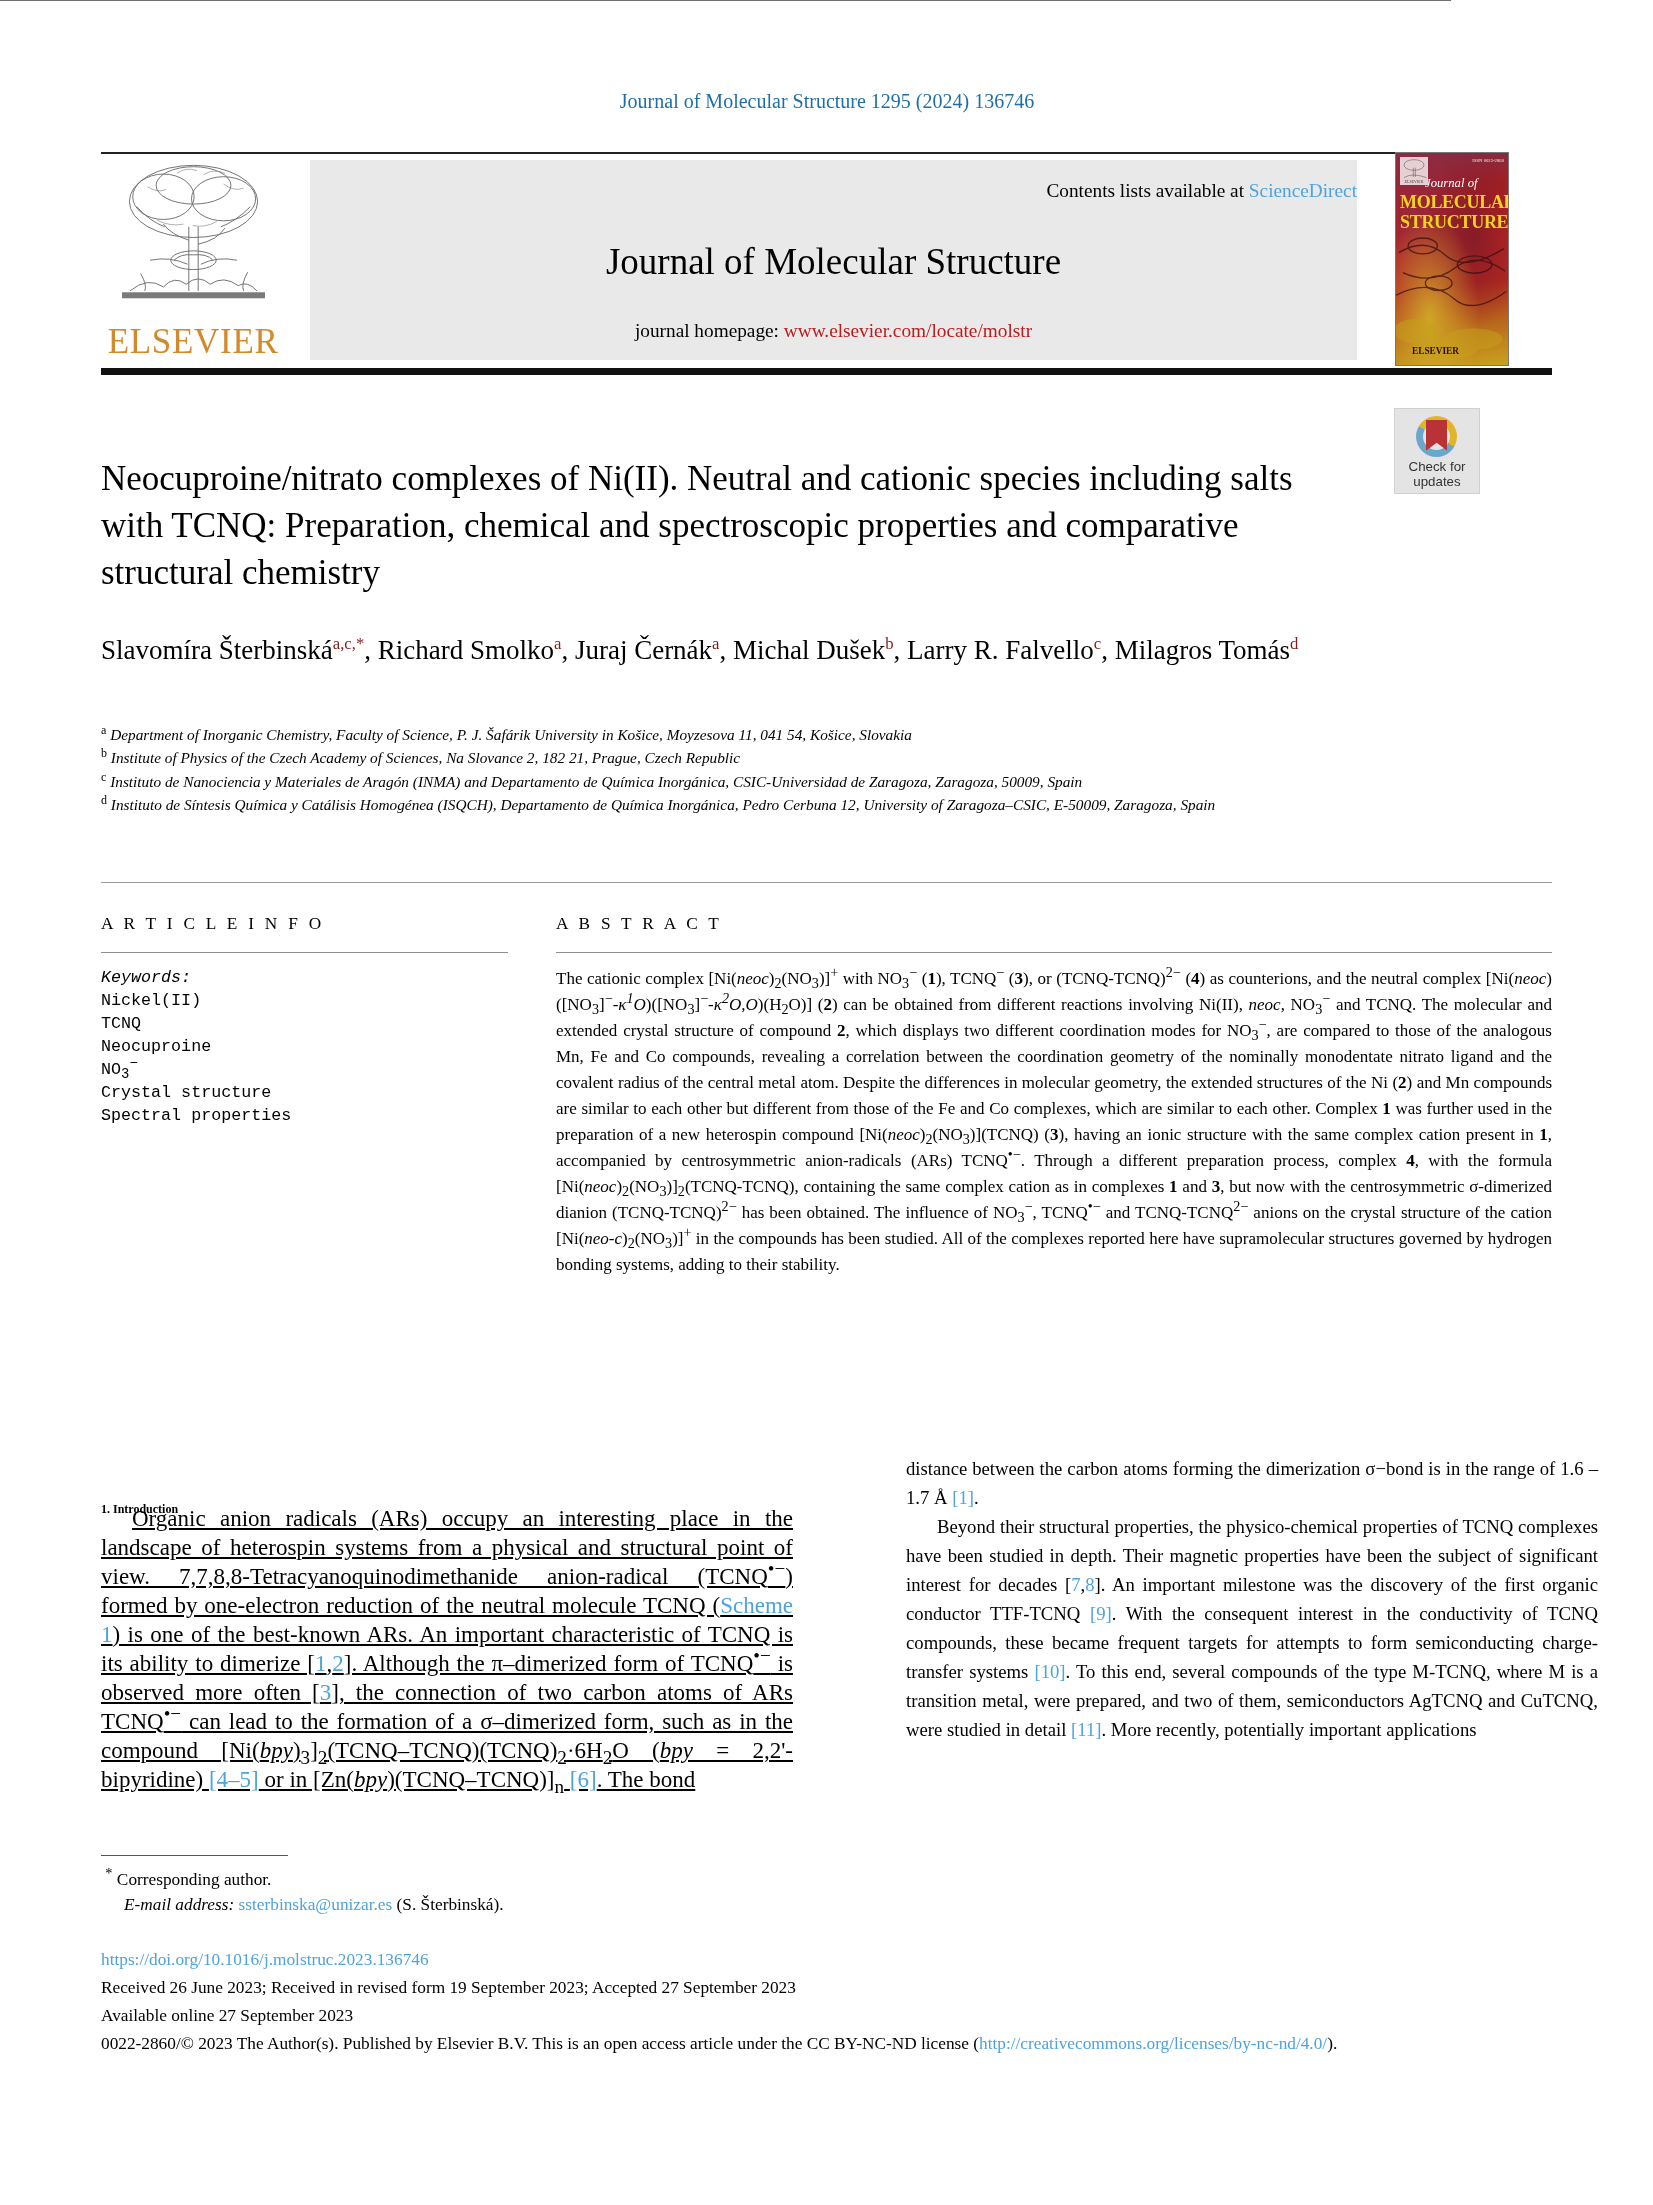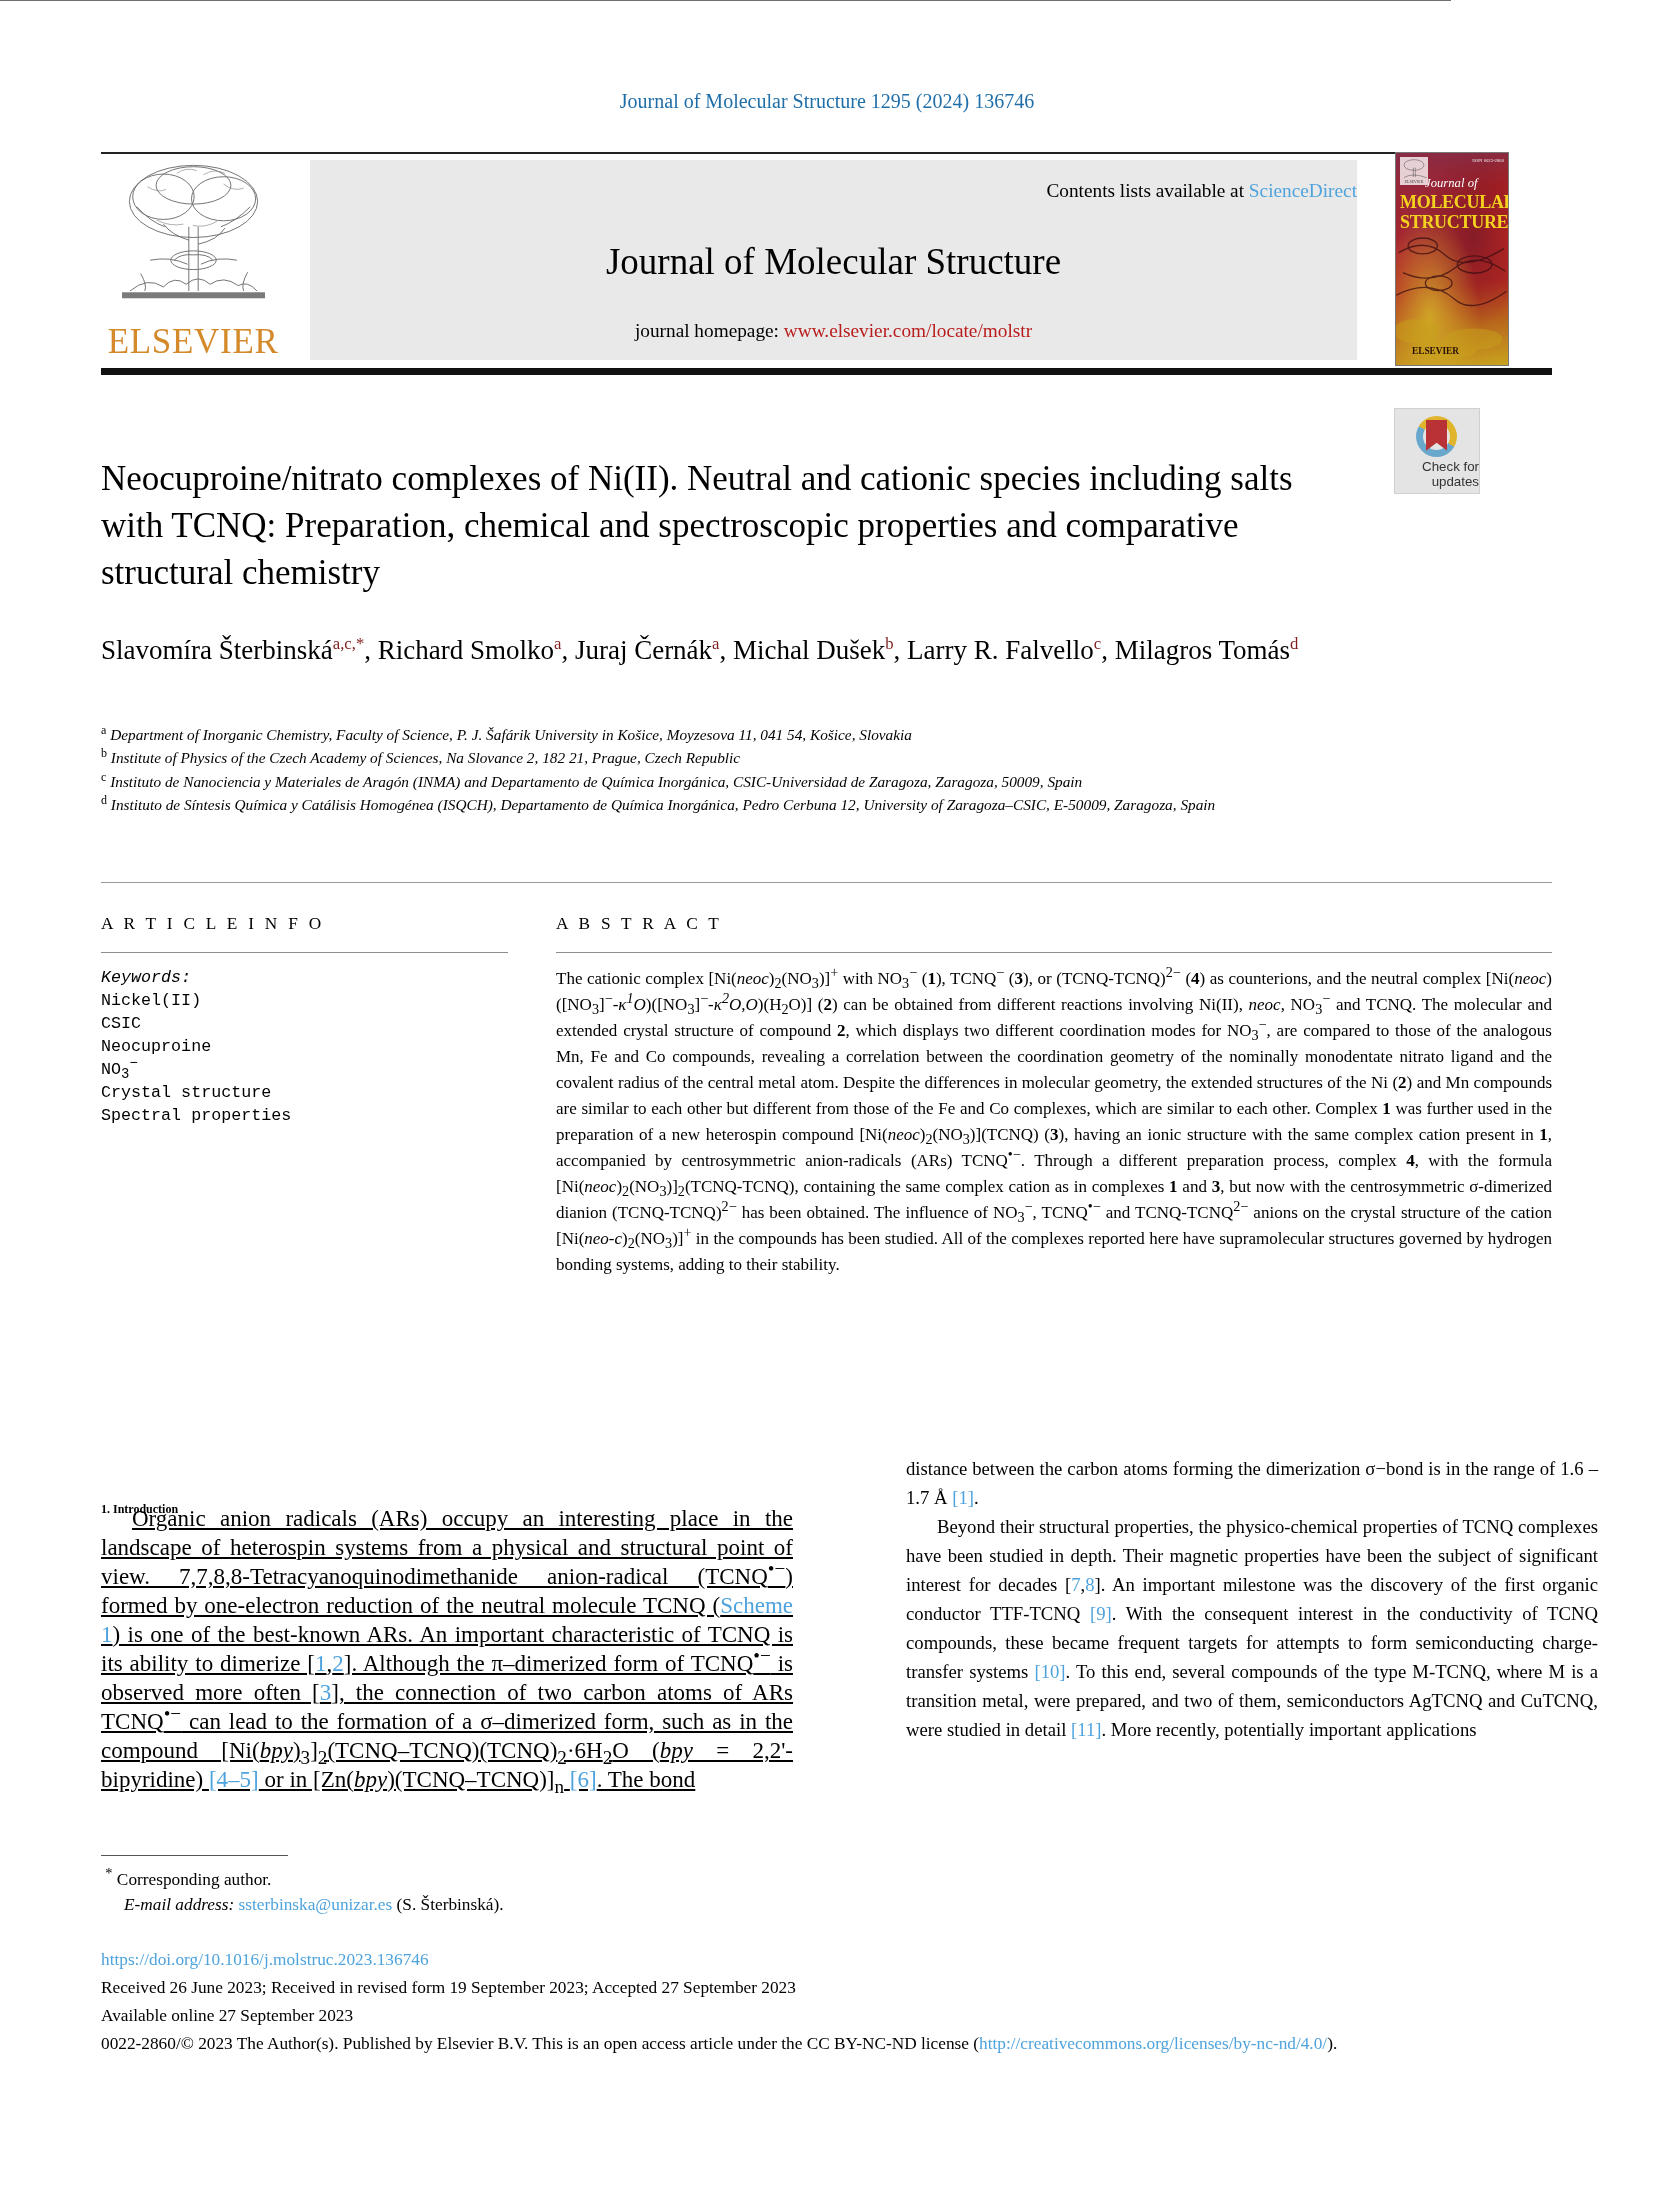--- a/index.html
+++ b/index.html
@@ -83,21 +83,21 @@
   }
   .cm-ring::after{
     content:""; position:absolute; left:7.3px; top:7.3px; width:27px; height:27px;
     border-radius:50%; background:#e4e4e4;
   }
   .cm-flag {
     position:absolute; left:31px; top:10.7px; width:21.3px; height:31px; background:#b93235;
     clip-path:polygon(0 0,100% 0,100% 100%,50% 74%,0 100%); z-index:3;
   }
   .cm-text {
-    position:absolute; left:0; top:51px; width:84px; text-align:right;
+    position:absolute; left:0; top:51px; width:84px; text-align:center;
     font-family:"Liberation Sans", sans-serif; font-size:13.3px; line-height:14.7px; color:#333;
   }
 
   
   .title {
     position:absolute; left:101px; top:455px; width:1254px;
     font-size:35px; line-height:47px; font-family:"Liberation Serif", serif;
   }
   .authors {
     position:absolute; left:101px; top:632px; width:1367px;
@@ -288,21 +288,21 @@
   <div class="sec-rule rule-top-info"></div>
 
   <div class="colhead ai-head">A R T I C L E   I N F O</div>
   <div class="ai-line"></div>
   <div class="colhead ab-head">A B S T R A C T</div>
   <div class="ab-line"></div>
 
   <div class="keywords">
     <div class="kw-label">Keywords:</div>
     <div>Nickel(II)</div>
-    <div>CSIC</div>
+    <div>TCNQ</div>
     <div>Neocuproine</div>
     <div>NO<sub>3</sub><sup>−</sup></div>
     <div>Crystal structure</div>
     <div>Spectral properties</div>
   </div>
 
   <div class="abstract">
     The cationic complex [Ni(<i>neoc</i>)<sub>2</sub>(NO<sub>3</sub>)]<sup>+</sup> with NO<sub>3</sub><sup>−</sup> (<b>1</b>), TCNQ<sup>−</sup> (<b>3</b>), or (TCNQ-TCNQ)<sup>2−</sup> (<b>4</b>) as counterions, and the neutral complex [Ni(<i>neoc</i>)([NO<sub>3</sub>]<sup>−</sup>-<i>κ<sup>1</sup>O</i>)([NO<sub>3</sub>]<sup>−</sup>-<i>κ<sup>2</sup>O,O</i>)(H<sub>2</sub>O)] (<b>2</b>) can be obtained from different reactions involving Ni(II), <i>neoc</i>, NO<sub>3</sub><sup>−</sup> and TCNQ. The molecular and extended crystal structure of compound <b>2</b>, which displays two different coordination modes for NO<sub>3</sub><sup>−</sup>, are compared to those of the analogous Mn, Fe and Co compounds, revealing a correlation between the coordination geometry of the nominally monodentate nitrato ligand and the covalent radius of the central metal atom. Despite the differences in molecular geometry, the extended structures of the Ni (<b>2</b>) and Mn compounds are similar to each other but different from those of the Fe and Co complexes, which are similar to each other. Complex <b>1</b> was further used in the preparation of a new heterospin compound [Ni(<i>neoc</i>)<sub>2</sub>(NO<sub>3</sub>)](TCNQ) (<b>3</b>), having an ionic structure with the same complex cation present in <b>1</b>, accompanied by centrosymmetric anion-radicals (ARs) TCNQ<sup>•−</sup>. Through a different preparation process, complex <b>4</b>, with the formula [Ni(<i>neoc</i>)<sub>2</sub>(NO<sub>3</sub>)]<sub>2</sub>(TCNQ-TCNQ), containing the same complex cation as in complexes <b>1</b> and <b>3</b>, but now with the centrosymmetric σ-dimerized dianion (TCNQ-TCNQ)<sup>2−</sup> has been obtained. The influence of NO<sub>3</sub><sup>−</sup>, TCNQ<sup>•−</sup> and TCNQ-TCNQ<sup>2−</sup> anions on the crystal structure of the cation [Ni(<i>neo-c</i>)<sub>2</sub>(NO<sub>3</sub>)]<sup>+</sup> in the compounds has been studied. All of the complexes reported here have supramolecular structures governed by hydrogen bonding systems, adding to their stability.
   </div>
 

